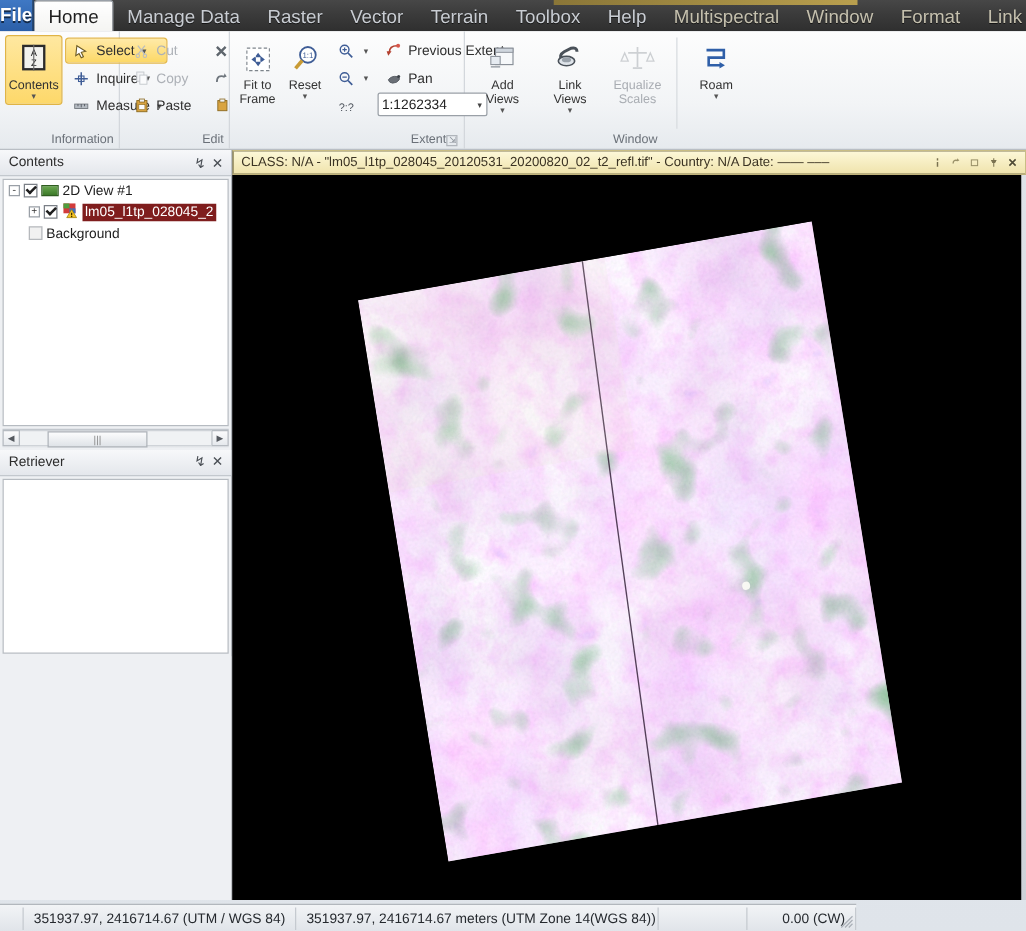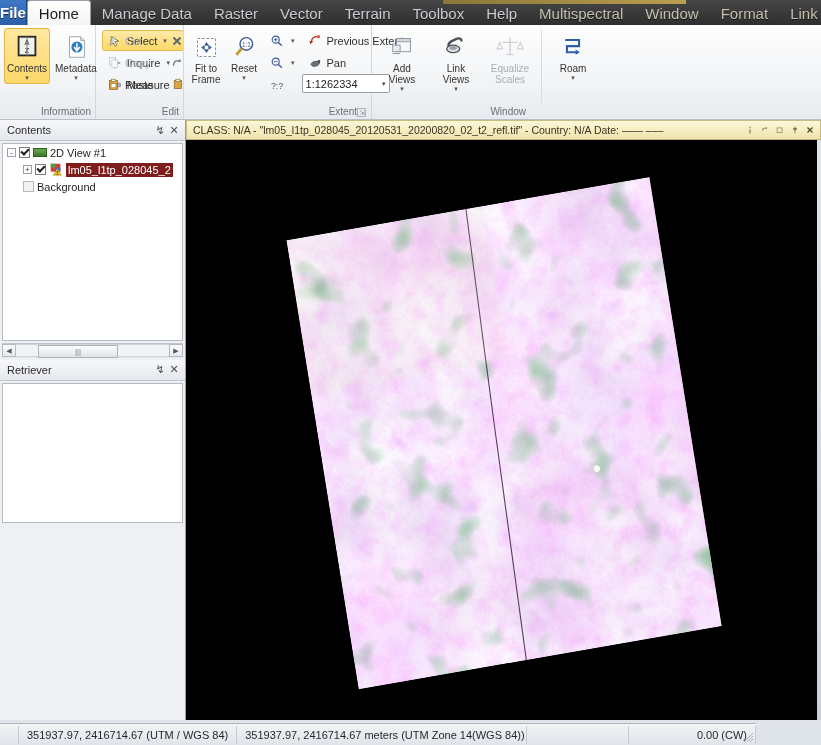--- a/index.html
+++ b/index.html
@@ -175,21 +175,21 @@
   .viewtitle .vt{flex:1;overflow:hidden;text-overflow:ellipsis;}
   .viewtitle .vbtn{width:15px;height:15px;display:flex;align-items:center;
         justify-content:center;color:#6a6243;font-size:10px;flex:0 0 auto;}
   .canvas{position:absolute;left:0;top:20px;right:0;bottom:0;background:#000;
           overflow:hidden;}
   .vscroll-r{position:absolute;right:0;top:20px;bottom:0;width:4px;
           background:linear-gradient(#dfe3e8,#cdd2d8);}
 
   
   .statusbar{
-    position:absolute;left:0;bottom:0;width:756px;height:22px;
+    position:absolute;left:0;bottom:0;width:685px;height:22px;
     background:linear-gradient(#f2f4f6,#e0e4e9);
     border-top:1px solid #b2b7bd;display:flex;align-items:center;
     font-size:11px;color:#25292e;
   }
   .sb-cell{height:18px;display:flex;align-items:center;padding:0 8px;
       border-right:1px solid #c5cad0;white-space:nowrap;}
   .sb-cell.first{border-left:1px solid #c5cad0;margin-left:18px;}
   .sb-grip{position:absolute;right:2px;bottom:2px;width:12px;height:12px;}
 </style>
 </head>
@@ -225,32 +225,20 @@
               <rect x="5" y="3" width="20" height="22" fill="#2b2b2b"></rect>
               <rect x="7" y="5" width="16" height="18" fill="#f2f2ee"></rect>
               <text x="15" y="13" font-size="8" text-anchor="middle" fill="#1f1f1f" font-family="Liberation Sans">A</text>
               <text x="15" y="21" font-size="8" text-anchor="middle" fill="#1f1f1f" font-family="Liberation Sans">Z</text>
               <path d="M15 3 L15 25" stroke="#6b6b6b" stroke-width="1"></path>
             </svg>
           </span>
           <span class="lb">Contents</span>
           <span class="car">▾</span>
         </div>
-        <div class="bigbtn">
-          <span class="ic">
-            <svg viewBox="0 0 30 30" width="28" height="28">
-              <path d="M8 4 H20 L24 8 V26 H8 Z" fill="#ffffff" stroke="#9aa0a8" stroke-width="1"></path>
-              <path d="M20 4 V8 H24" fill="#dfe4ea" stroke="#9aa0a8" stroke-width="1"></path>
-              <circle cx="16" cy="15" r="6" fill="#2f7ec0"></circle>
-              <path d="M16 11 V18 M13 15 L16 19 L19 15" stroke="#fff" stroke-width="1.6" fill="none"></path>
-            </svg>
-          </span>
-          <span class="lb">Metadata</span>
-          <span class="car">▾</span>
-        </div>
 
         <div class="smallcol">
           <div class="smallrow sel">
             <span class="ic">
               <svg viewBox="0 0 16 16" width="14" height="14">
                 <path d="M4 3 L12 8 L8 9 L10 13 L8 14 L6 10 L3 12 Z" fill="#fff" stroke="#6b5a23" stroke-width="1"></path>
               </svg>
             </span>
             <span class="lb">Select</span>
             <span class="car">▾</span>

